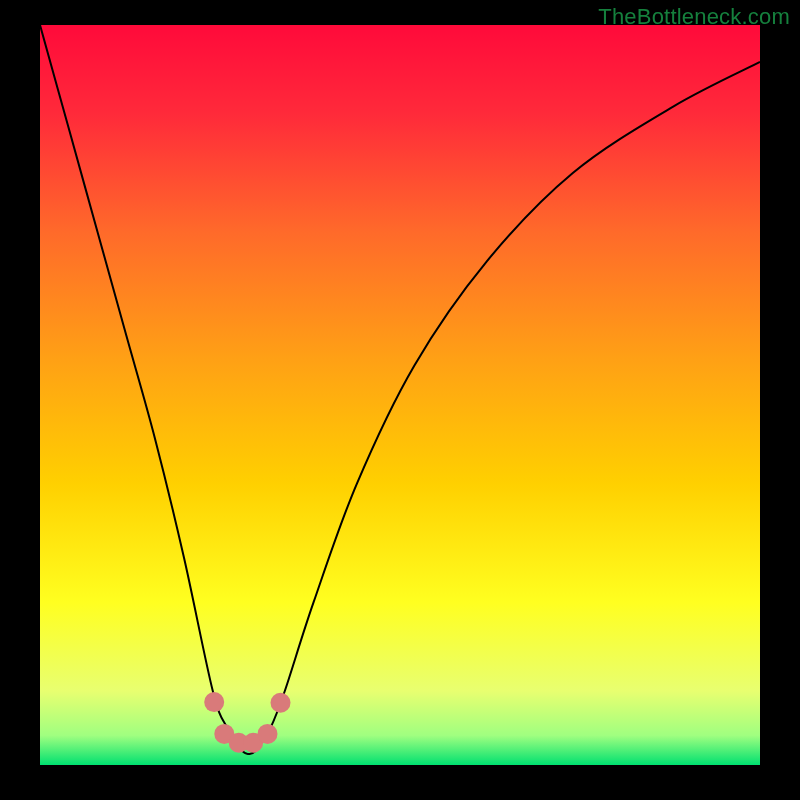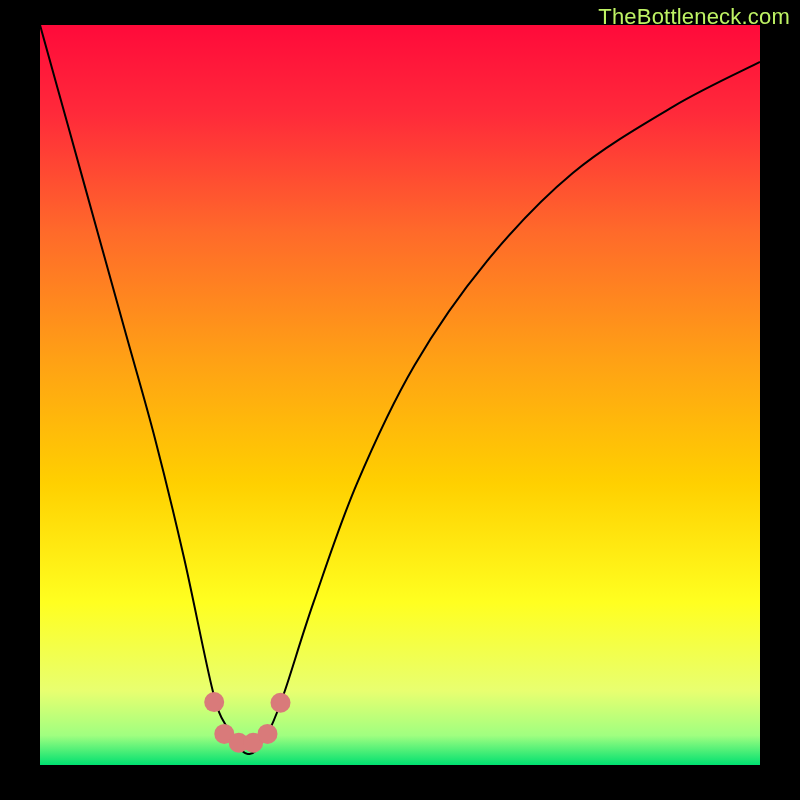--- a/index.html
+++ b/index.html
@@ -24,21 +24,21 @@
     top: 25px;
     width: 720px;
     height: 740px;
   }
   .watermark {
     position: absolute;
     top: 4px;
     right: 10px;
     font-family: Arial, Helvetica, sans-serif;
     font-size: 22px;
-    color: #bef264;
+    color: #15803d;
     letter-spacing: 0.2px;
   }
   svg {
     display: block;
   }
 </style>
 </head>
 <body>
 
 <div class="frame">

